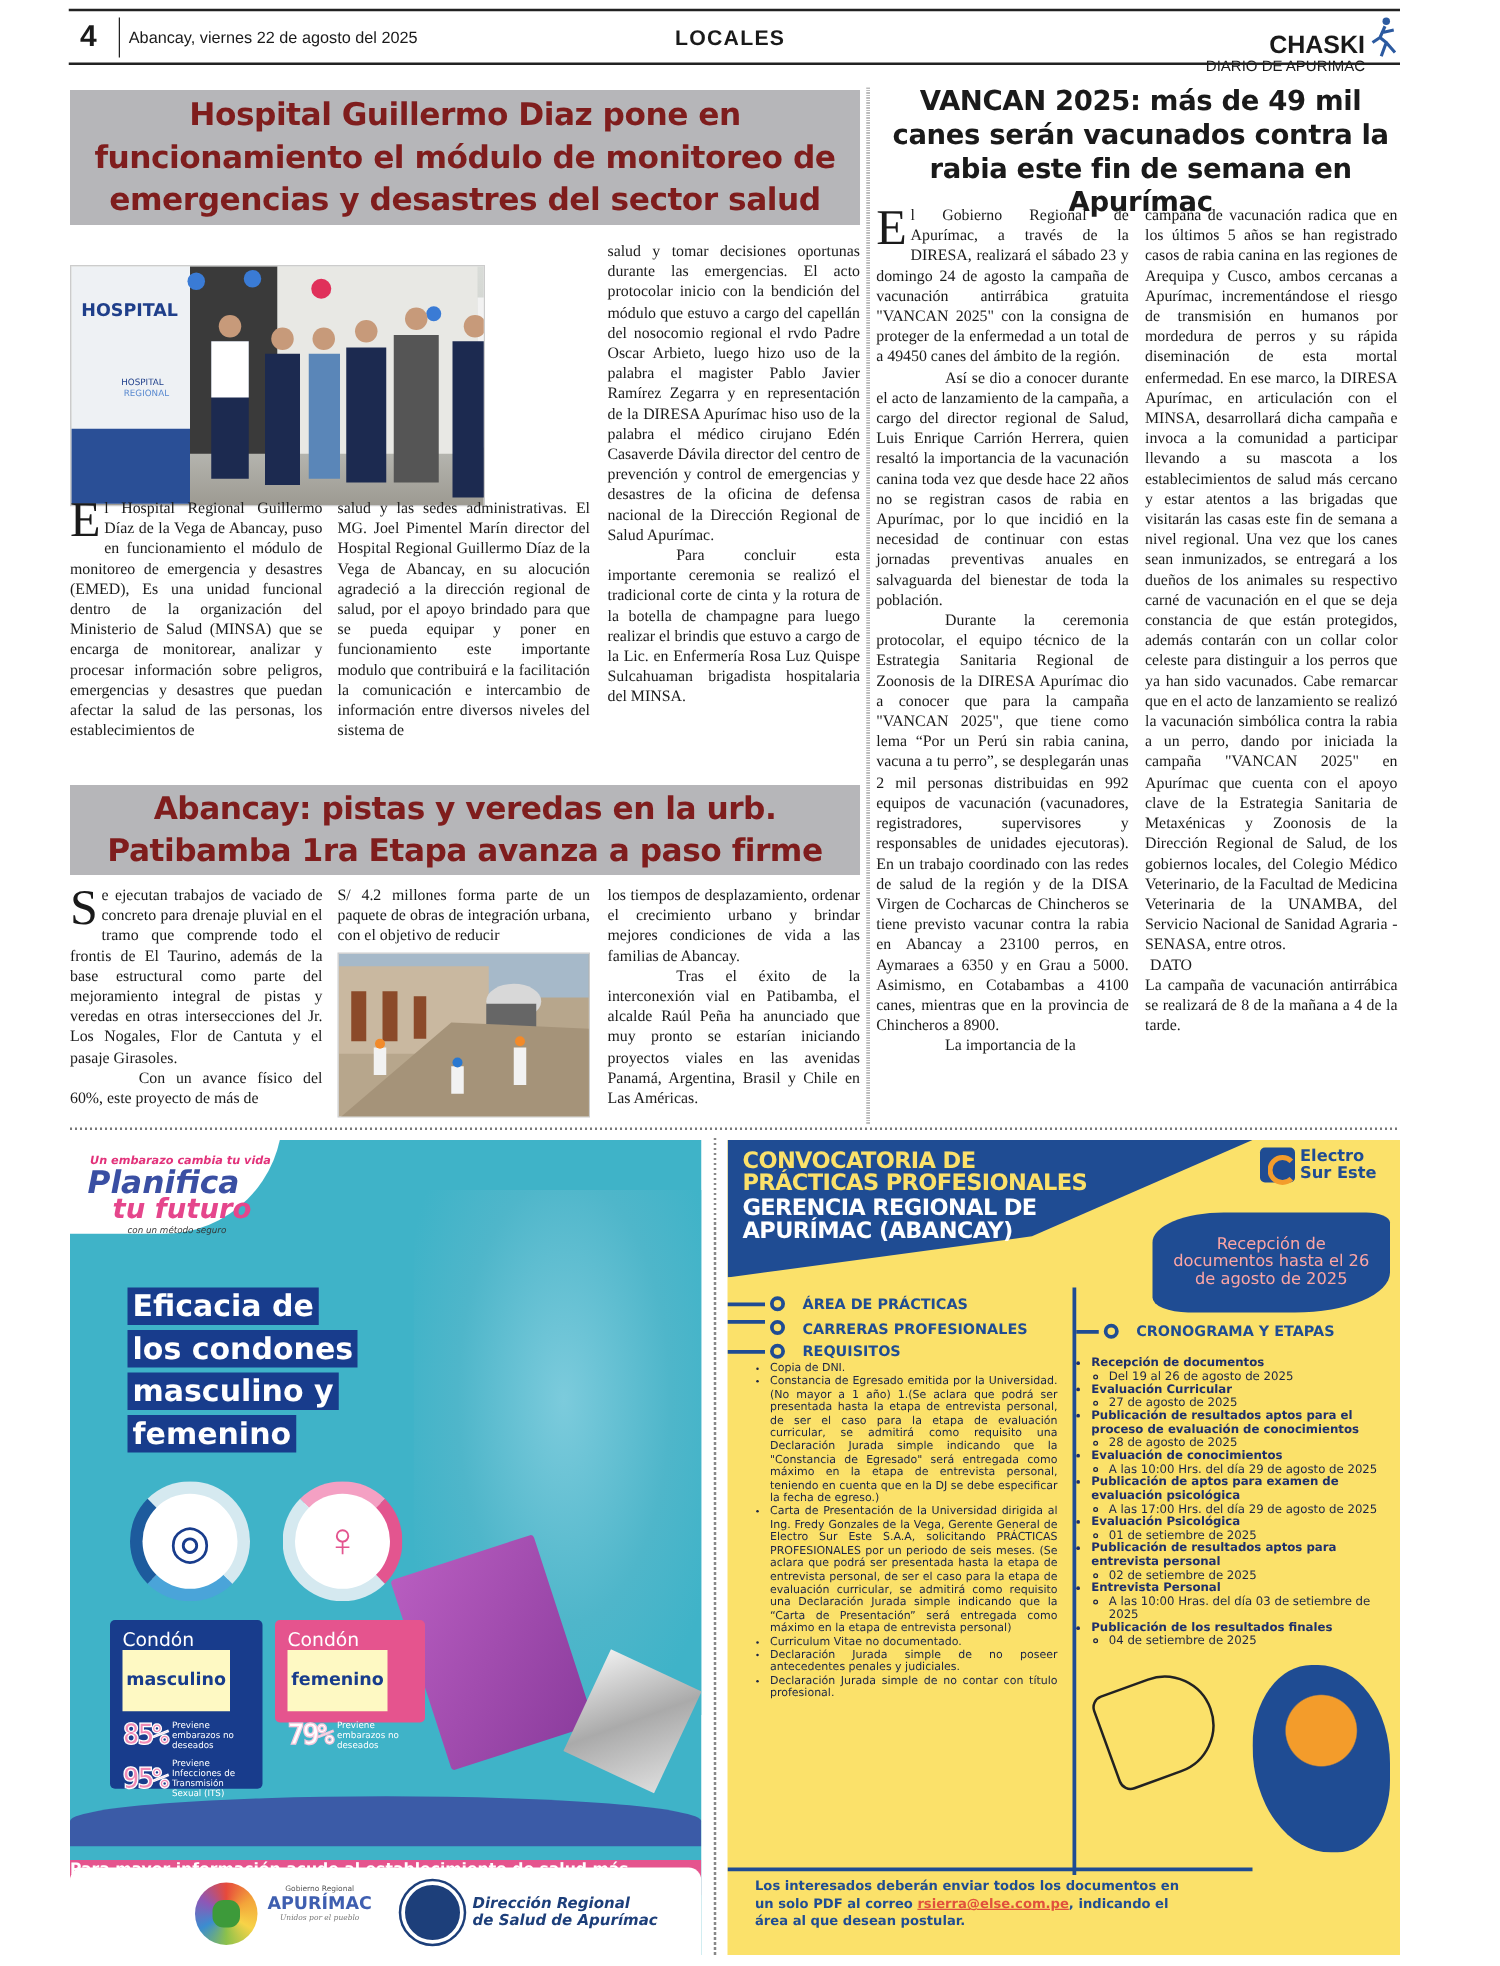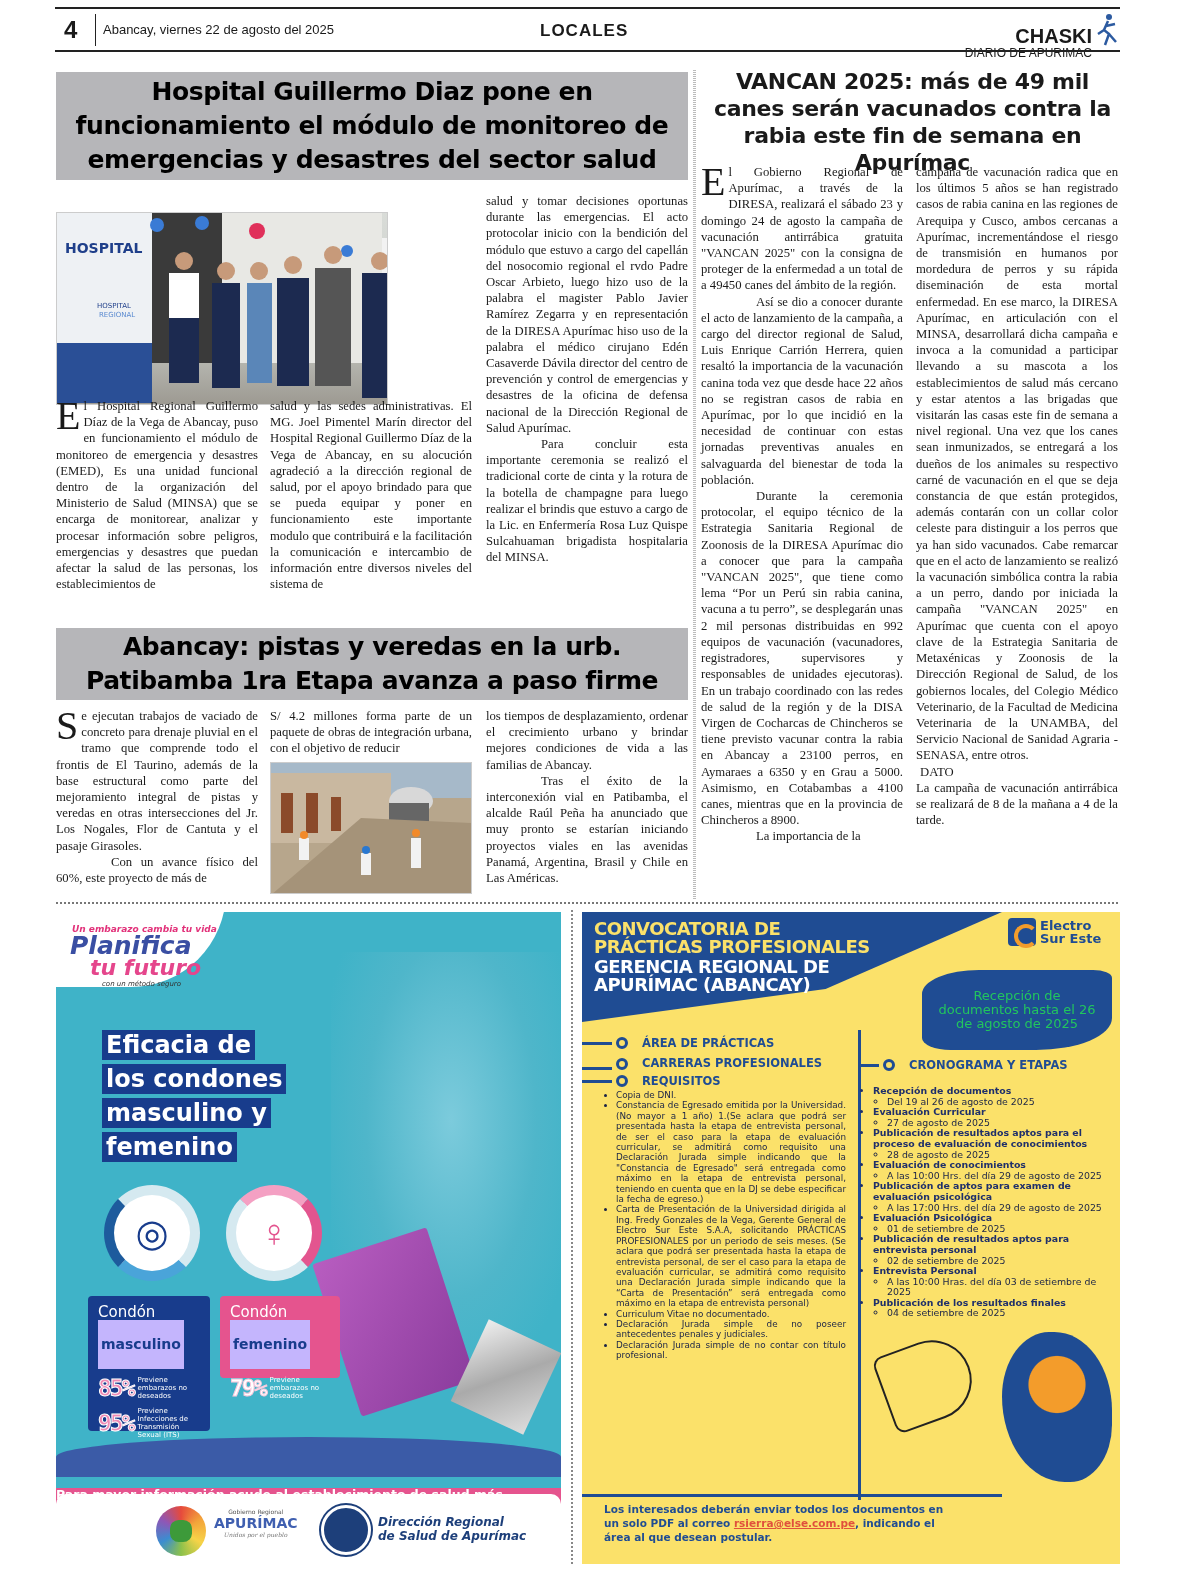--- a/index.html
+++ b/index.html
@@ -10,21 +10,21 @@
 .mast-bot{left:55px;top:50px;width:1065px;height:2px;background:#222}
 .pnum{left:64px;top:16px;font:bold 24px "Liberation Sans",sans-serif}
 .pdiv{left:95px;top:14px;width:1px;height:32px;background:#222}
 .pdate{left:103px;top:22px;font:13px "Liberation Sans",sans-serif}
 .psec{left:540px;top:21px;font:bold 17px "Liberation Sans",sans-serif;letter-spacing:1px}
 .brand{right:108px;top:26px;text-align:right;font-family:"Liberation Sans",sans-serif}
 .brand .b1{font:bold 20px "Liberation Sans",sans-serif;line-height:20px}
 .brand .b2{font:12px "Liberation Sans",sans-serif;line-height:14px}
 .runner{left:1095px;top:12px;width:24px;height:36px}
 
-.hbox{background:#b6b6b9;color:#000000;font-family:"DejaVu Sans",sans-serif;font-weight:bold;text-align:center;display:flex;align-items:center;justify-content:center}
+.hbox{background:#b6b6b9;color:#7f1d1d;font-family:"DejaVu Sans",sans-serif;font-weight:bold;text-align:center;display:flex;align-items:center;justify-content:center}
 .h1box{left:56px;top:72px;width:632px;height:108px;font-size:25px;line-height:34px;letter-spacing:-0.4px}
 .h2box{left:56px;top:628px;width:632px;height:72px;font-size:25px;line-height:34px;letter-spacing:-0.4px}
 .vtitle{left:700px;top:68px;width:425px;text-align:center;font-family:"DejaVu Sans",sans-serif;font-weight:bold;font-size:22px;line-height:27px;letter-spacing:-0.3px}
 .vsep{left:693px;top:70px;width:3px;height:830px;background:repeating-linear-gradient(#bbb 0 1px,#fff 1px 2px)}
 
 .col{font-size:12.7px;line-height:16.2px;text-align:justify;hyphens:auto}
 .col p{margin:0}
 .ind{text-indent:55px}
 .drop{float:left;font-size:40px;line-height:32px;margin:2px 3px 0 0}
 
@@ -43,21 +43,21 @@
 .adl .headline{left:46px;top:118px}
 .adl .headline span{display:inline-block;background:#183c8c;color:#fff;font:bold 24px "DejaVu Sans",sans-serif;line-height:30px;padding:0 4px;margin-bottom:4px}
 .couple{left:275px;top:40px;width:240px;height:420px;background:radial-gradient(ellipse at 50% 40%,#7ccbdc 0%,#4fb6ca 50%,#3fb3c8 80%)}
 .ring{width:96px;height:96px;border-radius:50%;background:#fff;border:10px solid #d5e9f0;display:flex;align-items:center;justify-content:center;font-size:38px}
 .ring1{left:48px;top:273px;border-left-color:#1d5b9d;border-bottom-color:#4aa4d9}
 .ring2{left:170px;top:273px;border-right-color:#e3558f;border-top-color:#f4a0c3;color:#e3558f}
 .ring1 span{color:#183c8c}
 .mbox{left:32px;top:384px;width:122px;height:135px;background:#183c8c;border-radius:4px;padding:8px 10px;color:#fff;font-family:"DejaVu Sans",sans-serif}
 .fbox{left:164px;top:384px;width:120px;height:82px;background:#e5548e;border-radius:4px;padding:8px 10px;color:#fff;font-family:"DejaVu Sans",sans-serif}
 .bt1{font-size:15px;line-height:16px}
-.bt2{display:inline-block;background:#c4b5fd;color:#183c8c;font:bold 14px "DejaVu Sans",sans-serif;padding:16px 3px;line-height:17px}
+.bt2{display:inline-block;background:#fef9c3;color:#183c8c;font:bold 14px "DejaVu Sans",sans-serif;padding:16px 3px;line-height:17px}
 .stat{display:flex;align-items:center;margin-top:6px}
 .stat b{font:bold 23px "DejaVu Sans Mono",monospace;color:#f08ab5;-webkit-text-stroke:1px #fff;margin-right:4px;letter-spacing:-2px}
 .fbox .stat b{color:#fff;-webkit-text-stroke:1px #f8c8dc}
 .stat small{font-size:7px;line-height:8px}
 .packet{left:278px;top:330px;width:120px;height:160px;background:linear-gradient(135deg,#b85dc0,#8b3c9d);transform:rotate(-18deg);border-radius:3px}
 .foil{left:410px;top:420px;width:80px;height:90px;background:linear-gradient(135deg,#eee,#aaa,#ddd);transform:rotate(25deg)}
 .wave{left:0;top:525px;width:505px;height:40px;background:#3b5ba7;border-radius:50% 50% 0 0/20px 20px 0 0}
 .adl .pinkbar{left:0;top:576px;width:505px;height:28px;background:#e5548e;color:#fff;font:bold 12.5px "DejaVu Sans",sans-serif;display:flex;align-items:center;justify-content:center}
 .adl .footer{left:0;top:582px;width:505px;height:70px;background:#fff;border-radius:10px 10px 0 0}
 .gr-logo{left:100px;top:594px;width:50px;height:50px;border-radius:50%;background:conic-gradient(#e64a3c,#f3a43a,#f7d348,#8cc14b,#3b8dd0,#8e57b6,#e64a3c)}
@@ -70,21 +70,21 @@
 .dr-text{left:322px;top:603px;font:italic bold 12px "DejaVu Sans",sans-serif;color:#1d3f7a;line-height:14px}
 
 .adr{left:582px;top:912px;width:538px;height:652px;background:#fbe16a;overflow:hidden;font-family:"DejaVu Sans",sans-serif}
 .adr .banner{left:0;top:0;width:420px;height:110px;background:#1f4c93;clip-path:polygon(0 0,100% 0,58% 70%,0 100%)}
 .adr .t1{left:12px;top:8px;font:bold 18px "DejaVu Sans",sans-serif;color:#fbe16a;line-height:18px;letter-spacing:-0.5px}
 .adr .t2{left:12px;top:46px;font:bold 18px "DejaVu Sans",sans-serif;color:#fff;line-height:18px;letter-spacing:-0.5px}
 .es-logo{left:426px;top:6px;display:flex;align-items:center;gap:4px}
 .es-logo .ic{width:28px;height:28px;border-radius:4px;background:#1f4c93;position:relative}
 .es-logo .ic::after{content:"";position:absolute;left:6px;top:6px;width:16px;height:16px;border-radius:50%;border:4px solid #f39c2b;border-right-color:transparent}
 .es-logo .tx{font:bold 13px "DejaVu Sans",sans-serif;color:#1f4c93;line-height:13px}
-.brush{left:340px;top:58px;width:190px;height:80px;background:#1f4c93;border-radius:30% 10% 40% 15%;color:#22c55e;text-align:center;font-size:13px;line-height:14px;display:flex;align-items:center;justify-content:center;padding:0 10px}
+.brush{left:340px;top:58px;width:190px;height:80px;background:#1f4c93;border-radius:30% 10% 40% 15%;color:#fca5a5;text-align:center;font-size:13px;line-height:14px;display:flex;align-items:center;justify-content:center;padding:0 10px}
 .tree{left:276px;top:118px;width:3px;height:470px;background:#1f4c93}
 .branch{height:3px;background:#1f4c93}
 .node{width:12px;height:12px;border:3px solid #1f4c93;border-radius:50%;background:#fbe16a}
 .sech{font:bold 11.5px "DejaVu Sans",sans-serif;color:#1f4c93}
 .list{font-size:9px;line-height:10.5px;color:#1a2346;text-align:justify}
 .list li{margin-left:12px}
 .cron{font-size:9.4px;line-height:10.6px;color:#1a2346}
 .cron li.b{font-weight:bold;color:#1f2f6a;margin-left:12px}
 .cron li.s{list-style:circle;margin-left:26px;font-weight:normal}
 .adr .note{left:22px;top:590px;font:bold 10.5px "DejaVu Sans",sans-serif;color:#1f4c93;line-height:14px}
@@ -287,21 +287,21 @@
   </div>
   <div class="abs brush">Recepción de documentos hasta el 26 de agosto de 2025</div>
   <div class="abs tree"></div>
 
   <div class="abs" style="left:0;top:124px;width:270px">
     <div style="display:flex;align-items:center;gap:4px;margin-left:0">
       <div class="branch" style="width:30px"></div>
       <div class="node"></div>
       <div class="sech" style="margin-left:10px">ÁREA DE PRÁCTICAS</div>
     </div>
-    <div style="display:flex;align-items:flex-end;gap:4px;margin-top:6px">
+    <div style="display:flex;align-items:flex-start;gap:4px;margin-top:6px">
       <div class="branch" style="width:30px"></div>
       <div class="node"></div>
       <div class="sech" style="margin-left:10px">CARRERAS PROFESIONALES</div>
     </div>
     <div style="display:flex;align-items:center;gap:4px;margin-top:4px">
       <div class="branch" style="width:30px"></div>
       <div class="node"></div>
       <div class="sech" style="margin-left:10px">REQUISITOS</div>
     </div>
     <ul class="list" style="margin:2px 6px 0 22px;font-size:8.8px;line-height:10.4px">

